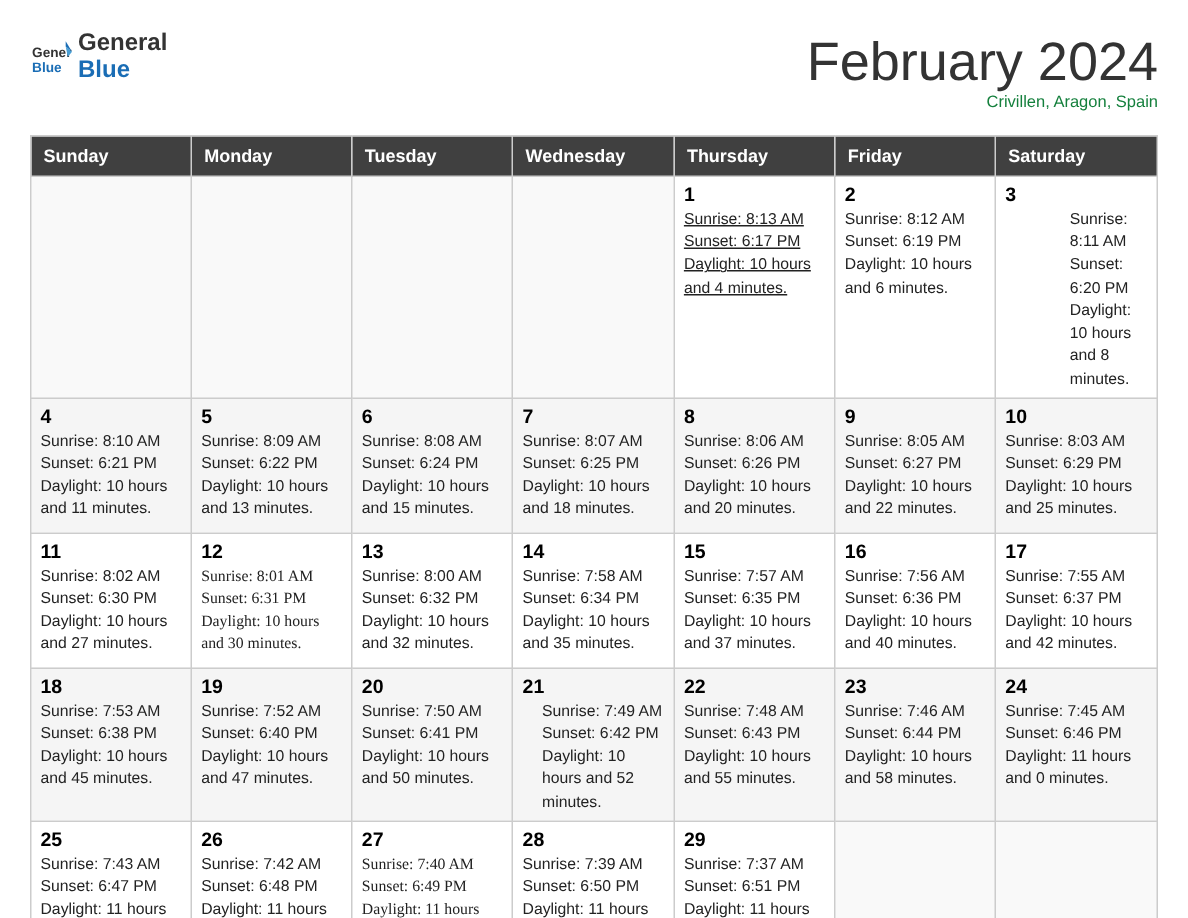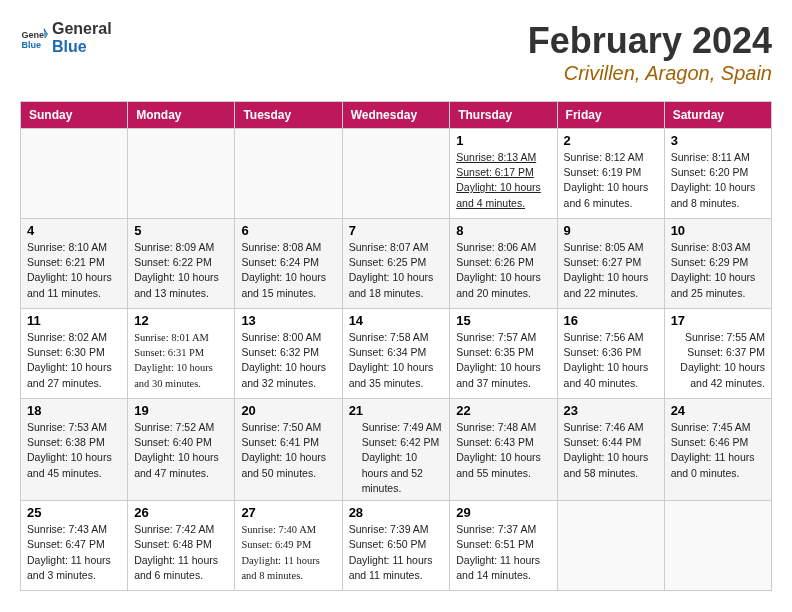--- a/index.html
+++ b/index.html
@@ -23,35 +23,34 @@
     }
     .logo-icon {
       width: 28px;
       height: 28px;
     }
     .title-block {
       text-align: right;
     }
     .month-title {
       font-size: 36px;
-      font-weight: bold;
+      font-weight: normal;
       color: #333;
     }
     .location-title {
-      font-size: 20px;
-      color: #a16207;
-      font-style: italic;
+      font-size: 11px;
+      color: #15803d;
     }
     table {
       width: 100%;
       border-collapse: collapse;
       font-size: 11px;
     }
     thead tr th {
-      background: #be185d;
+      background: #404040;
       color: #fff;
       text-align: left;
       padding: 6px 8px;
       font-size: 12px;
       font-weight: bold;
       border: 1px solid #ccc;
     }
     tbody tr td {
       border: 1px solid #ccc;
       vertical-align: top;
@@ -130,21 +129,21 @@
 Daylight: 10 hours and 4 minutes.</div>
         </td>
         <td>
           <span class="day-num">2</span>
           <div class="day-info" style="white-space: pre-line;">Sunrise: 8:12 AM
 Sunset: 6:19 PM
 Daylight: 10 hours and 6 minutes.</div>
         </td>
         <td>
           <span class="day-num">3</span>
-          <div class="day-info" style="white-space: pre-line;">Sunrise: 8:11 AM
+          <div class="day-info" style="white-space: pre-line; margin-left: 43px;">Sunrise: 8:11 AM
 Sunset: 6:20 PM
 Daylight: 10 hours and 8 minutes.</div>
         </td>
       </tr>
       <tr>
         <td>
           <span class="day-num">4</span>
           <div class="day-info" style="white-space: pre-line;">Sunrise: 8:10 AM
 Sunset: 6:21 PM
 Daylight: 10 hours and 11 minutes.</div>
@@ -218,21 +217,21 @@
 Daylight: 10 hours and 37 minutes.</div>
         </td>
         <td>
           <span class="day-num">16</span>
           <div class="day-info" style="white-space: pre-line;">Sunrise: 7:56 AM
 Sunset: 6:36 PM
 Daylight: 10 hours and 40 minutes.</div>
         </td>
         <td>
           <span class="day-num">17</span>
-          <div class="day-info" style="white-space: pre-line; text-align: right;">Sunrise: 7:55 AM
+          <div class="day-info" style="white-space: pre-line;">Sunrise: 7:55 AM
 Sunset: 6:37 PM
 Daylight: 10 hours and 42 minutes.</div>
         </td>
       </tr>
       <tr>
         <td>
           <span class="day-num">18</span>
           <div class="day-info" style="white-space: pre-line;">Sunrise: 7:53 AM
 Sunset: 6:38 PM
 Daylight: 10 hours and 45 minutes.</div>

